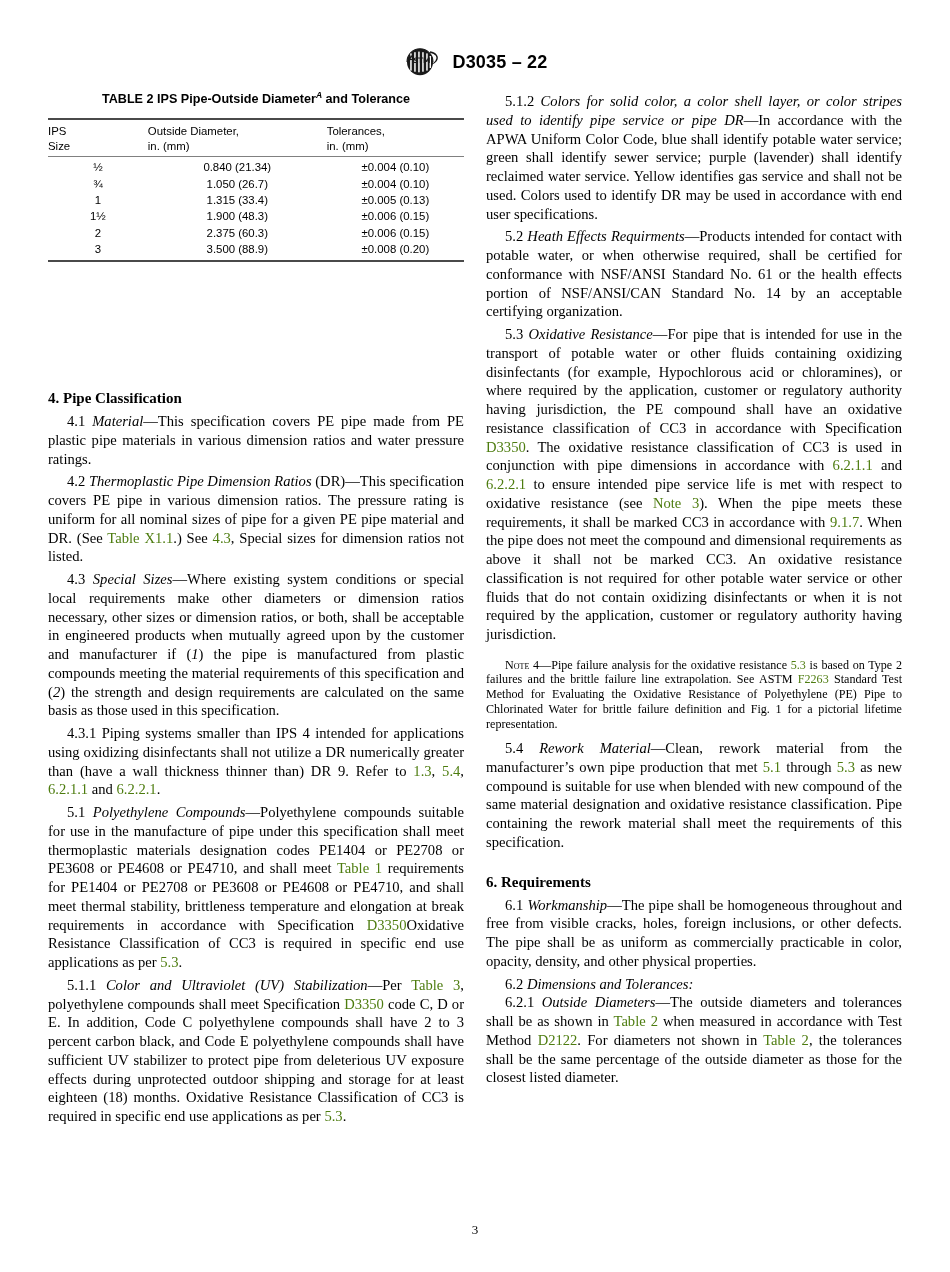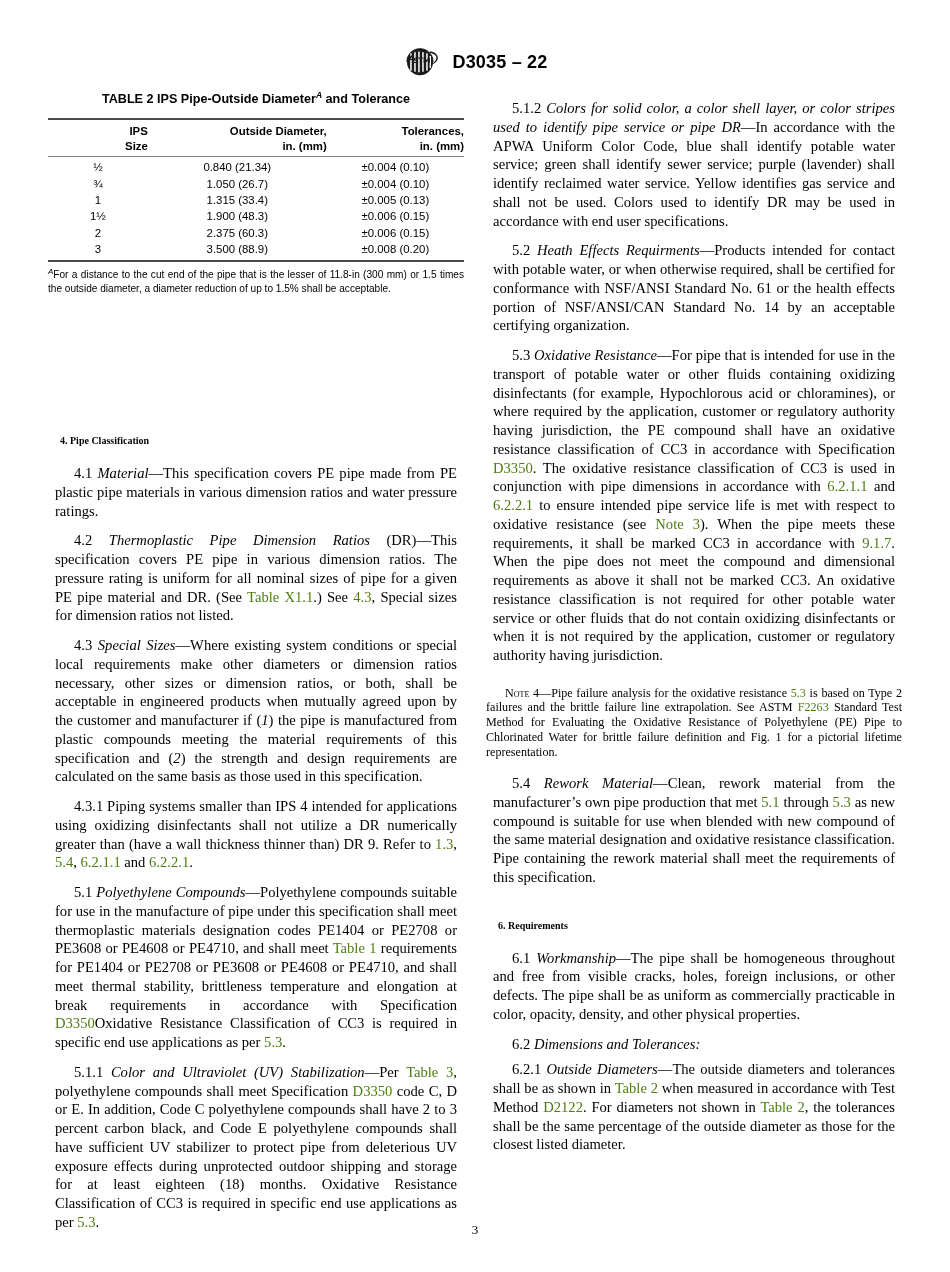--- a/index.html
+++ b/index.html
@@ -70,22 +70,22 @@
     vertical-align: super;
     line-height: 0;
   }
   table.ips {
     border-collapse: collapse;
     width: 100%;
     font-family: "Liberation Sans", "DejaVu Sans", sans-serif;
     font-size: 11.4px;
   }
   table.ips thead th {
-    font-weight: bold;
-    text-align: right;
+    font-weight: normal;
+    text-align: left;
     padding: 17px 0 3px 0;
     line-height: 1.28;
   }
   table.ips thead tr.head-rule th {
     border-top: 2.4px solid #4a4a4a;
     padding-top: 4px;
   }
   table.ips tbody tr:first-child td {
     border-top: 1.3px solid #808080;
     padding-top: 3px;
@@ -117,28 +117,28 @@
   }
   .table-footnote sup {
     font-size: 8px;
     font-style: italic;
     vertical-align: super;
     line-height: 0;
   }
 
   
   h2.section-heading {
-    font-size: 10px;
+    font-size: 15px;
     font-weight: bold;
-    margin: 12px;
+    margin: 0;
     padding: 17px 0 5px 0;
     line-height: 1.2;
   }
   p.para {
-    margin: 7px;
+    margin: 0;
     padding: 0 0 4px 0;
     text-indent: 19px;
     text-align: justify;
     -webkit-hyphens: none;
     hyphens: none;
   }
   p.para.tight { padding-bottom: 0; }
   .it { font-style: italic; }
   .lnk { color: #4d7c0f; }
   .num-it { font-style: italic; }
@@ -256,21 +256,20 @@
         </tr>
         <tr>
           <td>3</td>
           <td>3.500 (88.9)</td>
           <td>±0.008 (0.20)</td>
         </tr>
       </tbody>
     </table>
     <div class="table-bottom-rule"></div>
 
-    <div class="table-footnote"><sup>A</sup><span>For a distance to the cut end of the pipe that is the lesser of 11.8-in (300 mm) or 1.5 times the outside diameter, a diameter reduction of up to 1.5% shall be acceptable.</span></div>
   </div>
 
   <div class="gap-before-sec4"></div>
 
   <h2 class="section-heading">4.  Pipe Classification</h2>
 
   <p class="para"><span>4.1</span> <span class="it">Material</span><span>—This specification covers PE pipe made from PE plastic pipe materials in various dimension ratios and water pressure ratings.</span></p>
 
   <p class="para"><span>4.2</span> <span class="it">Thermoplastic Pipe Dimension Ratios</span><span> (DR)—This specification covers PE pipe in various dimension ratios. The pressure rating is uniform for all nominal sizes of pipe for a given PE pipe material and DR. (See </span><span class="lnk">Table X1.1</span><span>.) See </span><span class="lnk">4.3</span><span>, Special sizes for dimension ratios not listed.</span></p>
 

